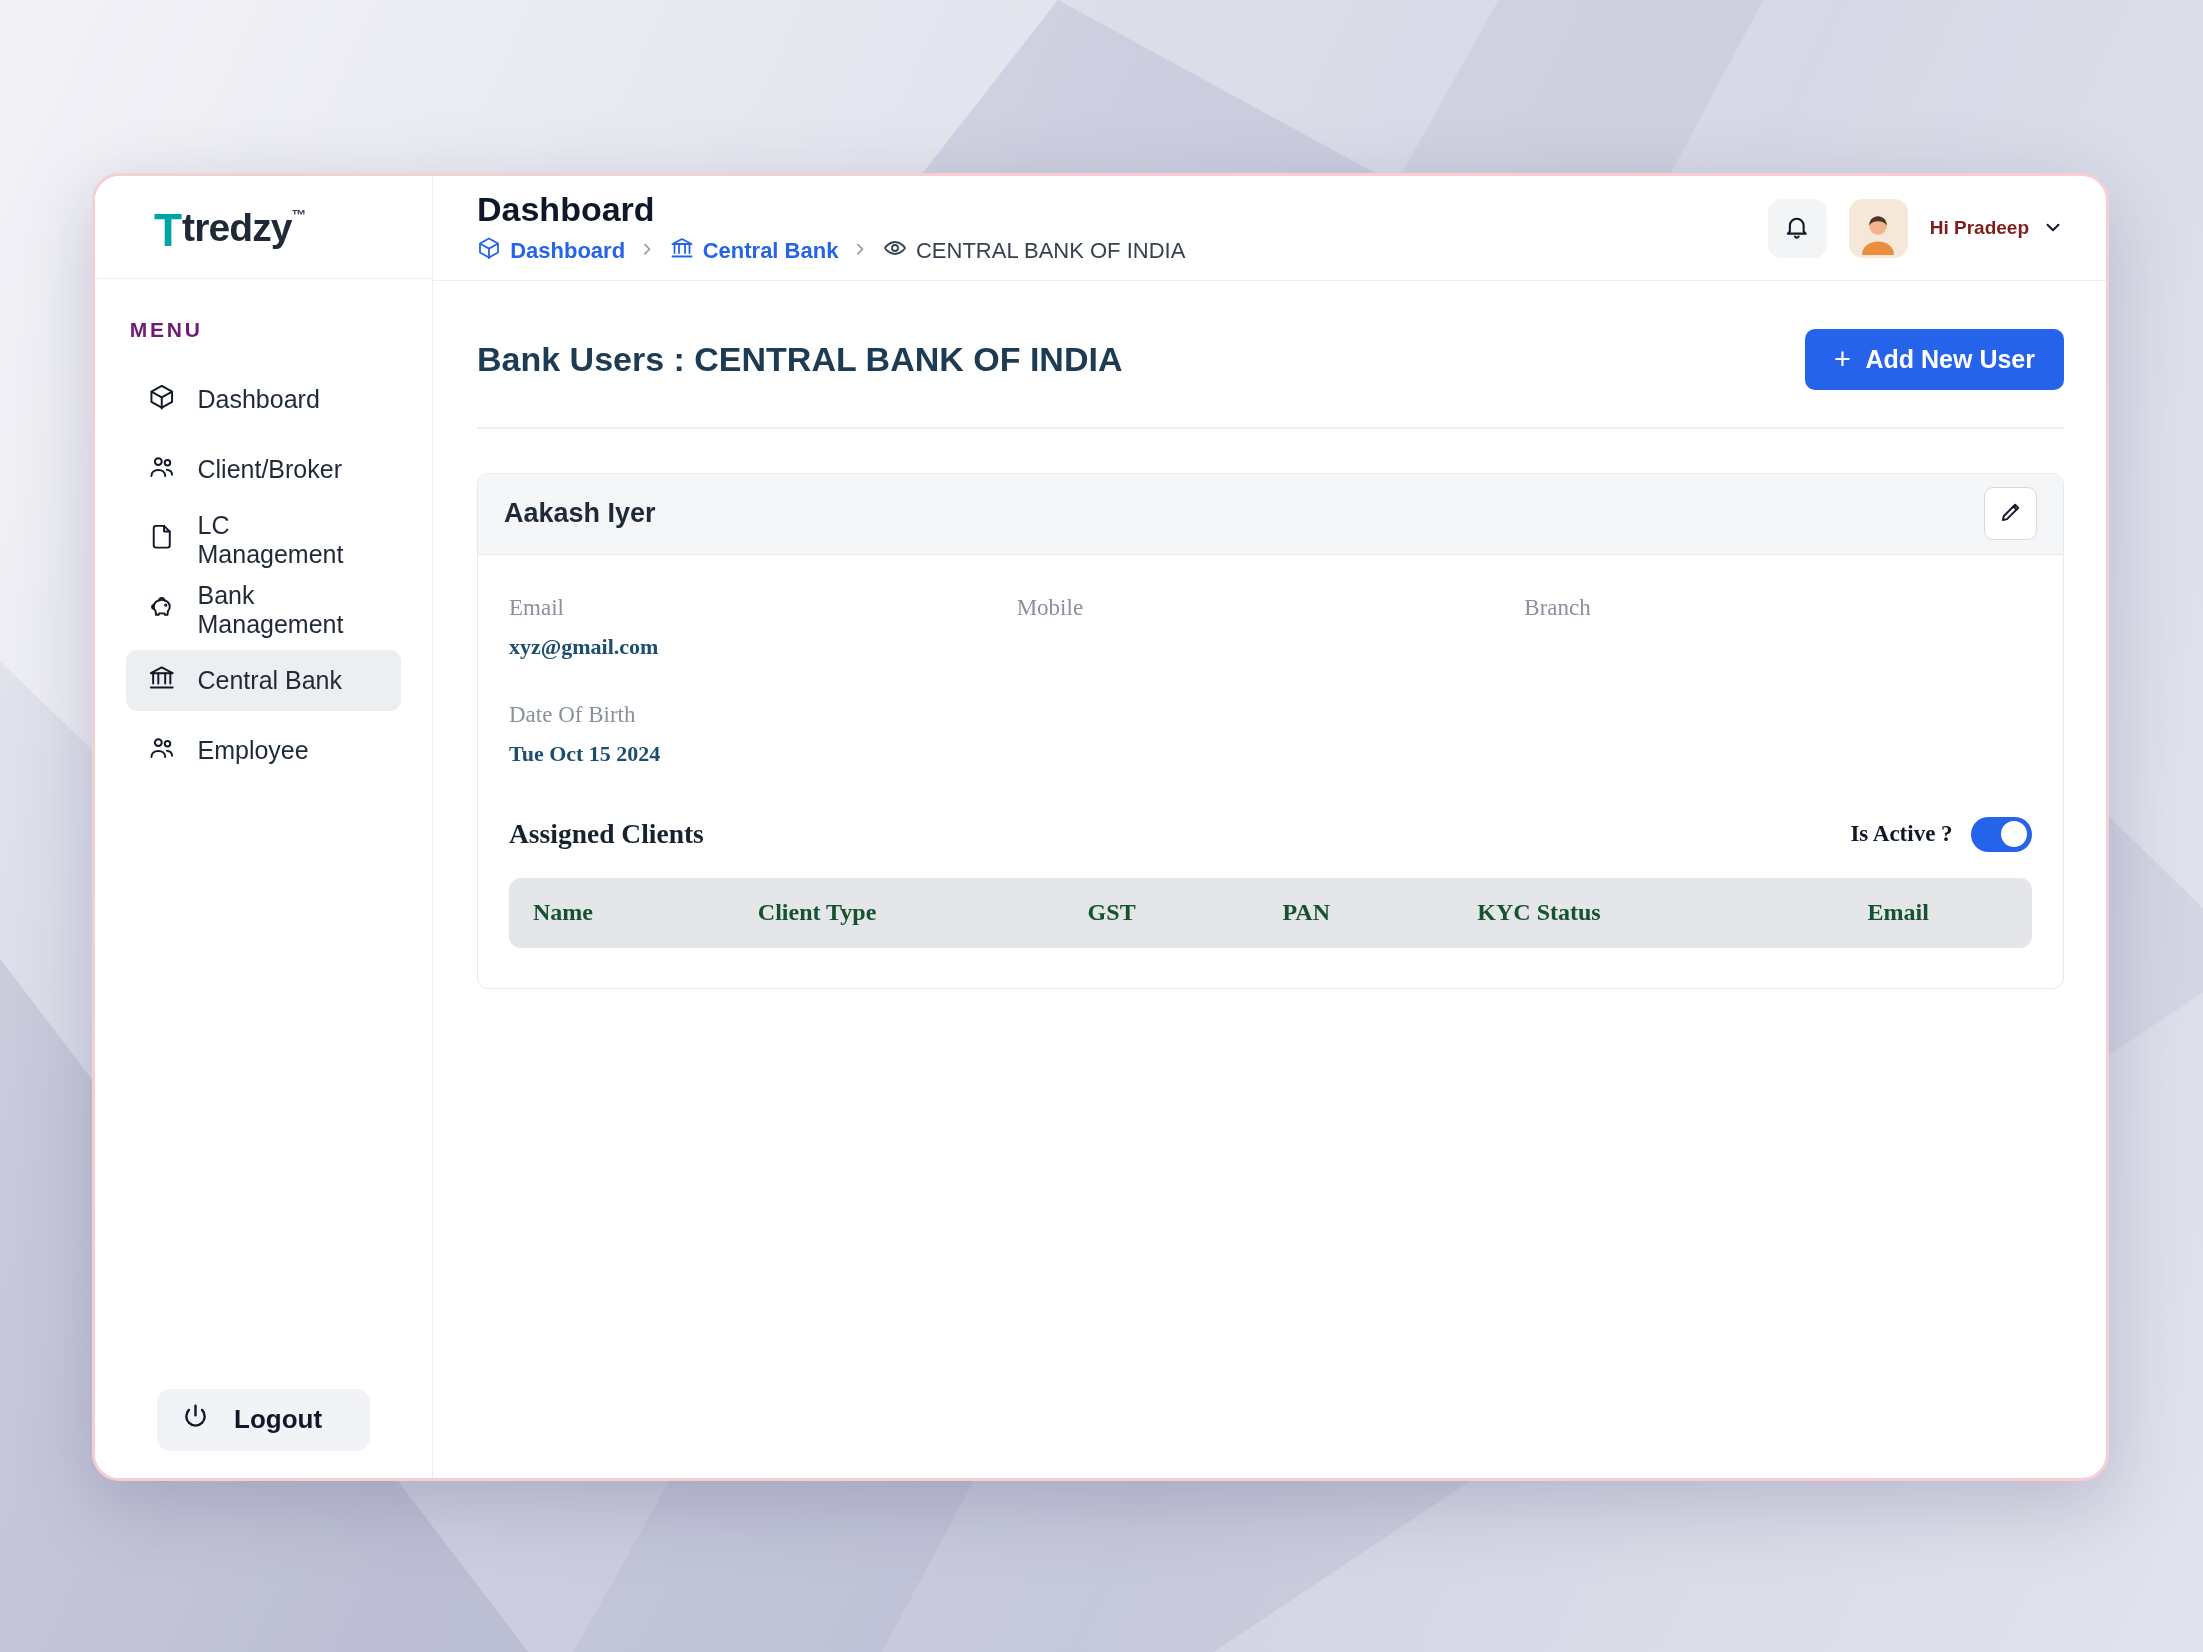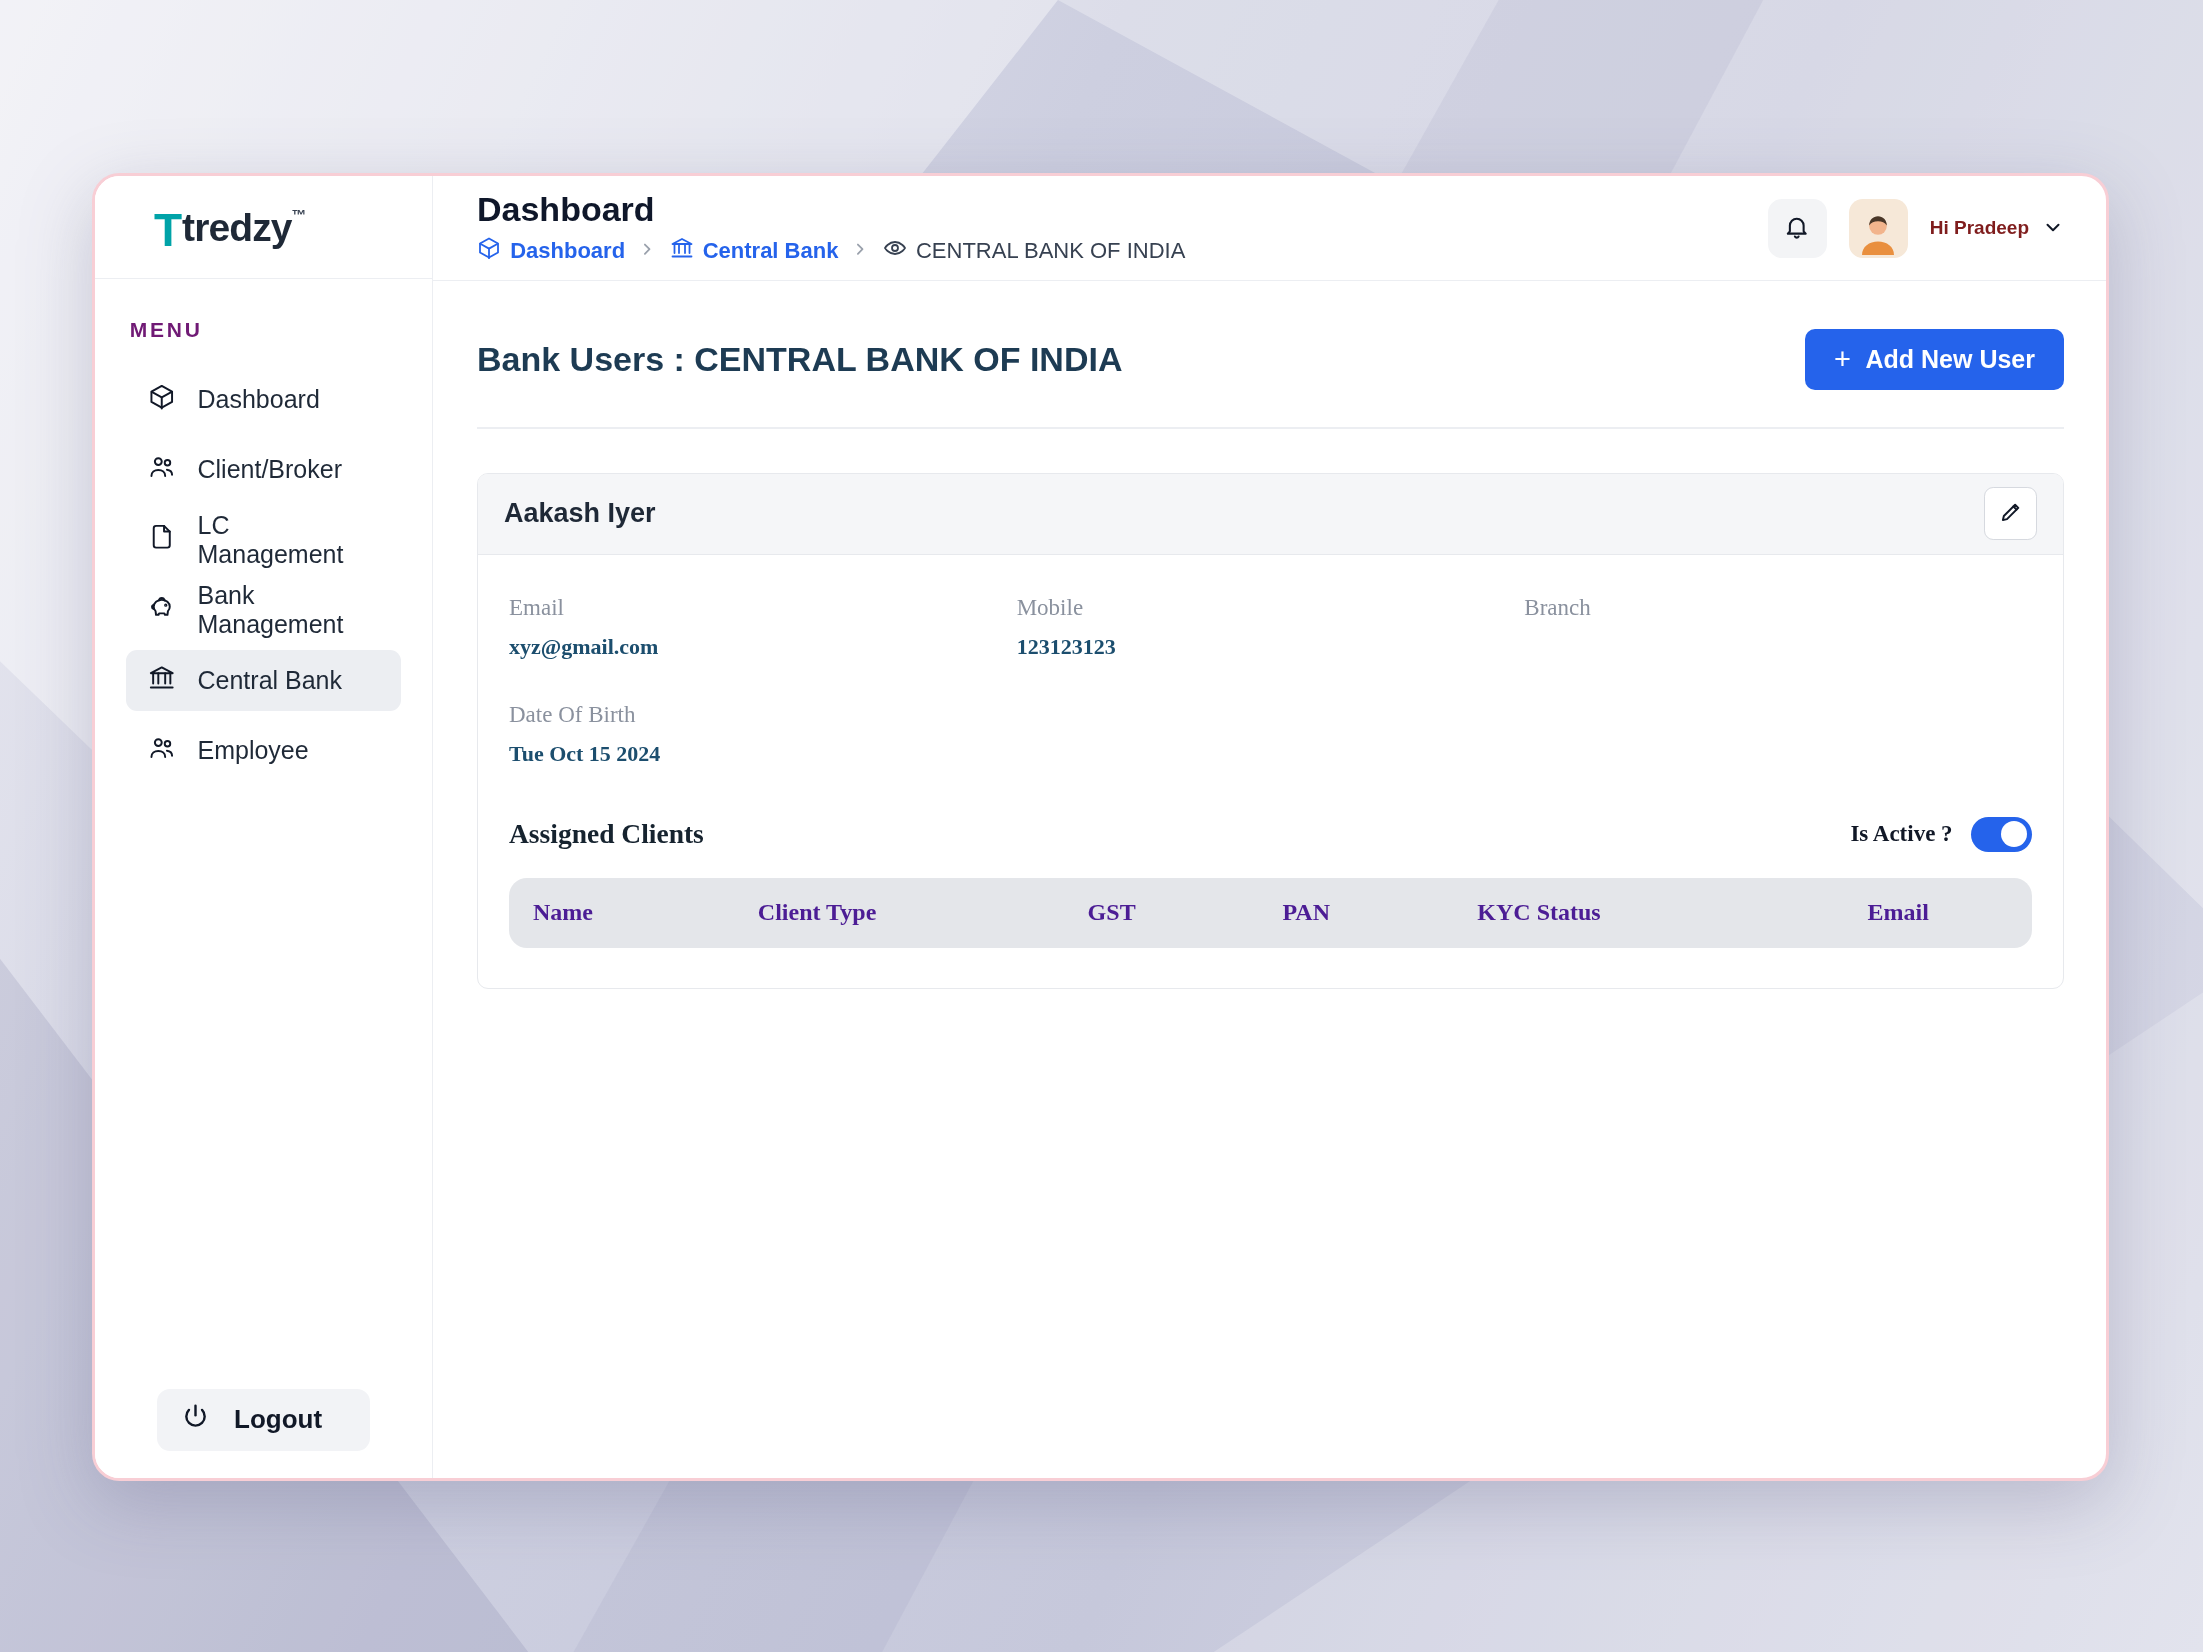--- a/index.html
+++ b/index.html
@@ -94,23 +94,23 @@
   .f-label { font-size: 23px; color: #8a919e; margin-bottom: 13px; }
   .f-value { font-size: 22px; font-weight: 600; color: #1c4e6e; }
 
   .ac-row { display: flex; align-items: center; justify-content: space-between; margin-top: 50px; }
   .ac-title { font-size: 27.5px; font-weight: 700; color: #16232f; }
   .active-wrap { display: flex; align-items: center; gap: 18.4px; }
   .active-label { font-size: 23px; font-weight: 700; color: #111827; }
   .toggle { width: 61px; height: 35px; border-radius: 17.4px; background: #2563eb; position: relative; cursor: pointer; flex: none; }
   .toggle .knob { position: absolute; right: 4.6px; top: 4.6px; width: 26px; height: 26px; border-radius: 50%; background: #fff; }
 
-  .table-head { margin-top: 26px; background: #e4e6ea; border-radius: 18px; height: 70px;
+  .table-head { margin-top: 26px; background: #e4e6ea; border-radius: 12px; height: 70px;
                 display: grid; grid-template-columns: 15% 22% 13% 13% 21% 16%;
-                align-items: center; padding-left: 24px; font-size: 24px; font-weight: 700; color: #4c1d95; }
+                align-items: center; padding-left: 24px; font-size: 24px; font-weight: 700; color: #14532d; }
   .table-head .col:last-child { text-align: right; padding-right: 103px; }
 </style>
 </head>
 <body>
 
 <div class="bg-shape s1"></div>
 <div class="bg-shape s2"></div>
 <div class="bg-shape s5"></div>
 <div class="bg-shape s3"></div>
 <div class="bg-shape s4"></div>
@@ -277,21 +277,20 @@
         </div>
 
         <div class="card-body">
           <div class="fields">
             <div class="field">
               <div class="f-label">Email</div>
               <div class="f-value">xyz@gmail.com</div>
             </div>
             <div class="field">
               <div class="f-label">Mobile</div>
-              <div class="f-value">123123123</div>
             </div>
             <div class="field">
               <div class="f-label">Branch</div>
             </div>
             <div class="field">
               <div class="f-label">Date Of Birth</div>
               <div class="f-value">Tue Oct 15 2024</div>
             </div>
           </div>
 

